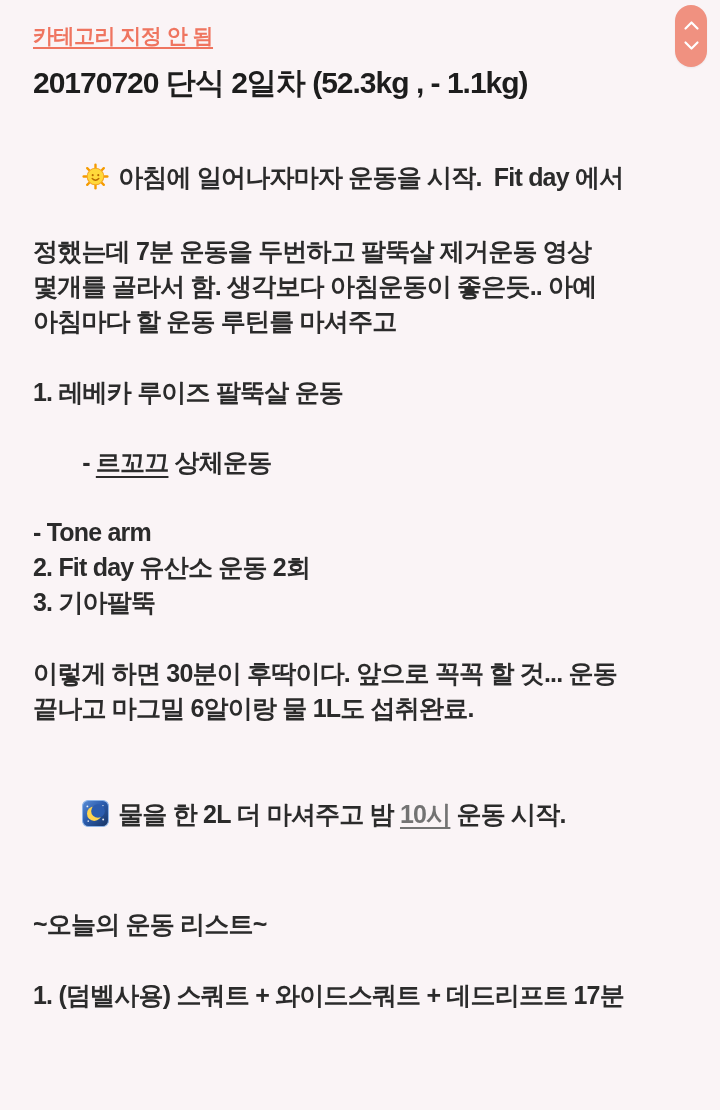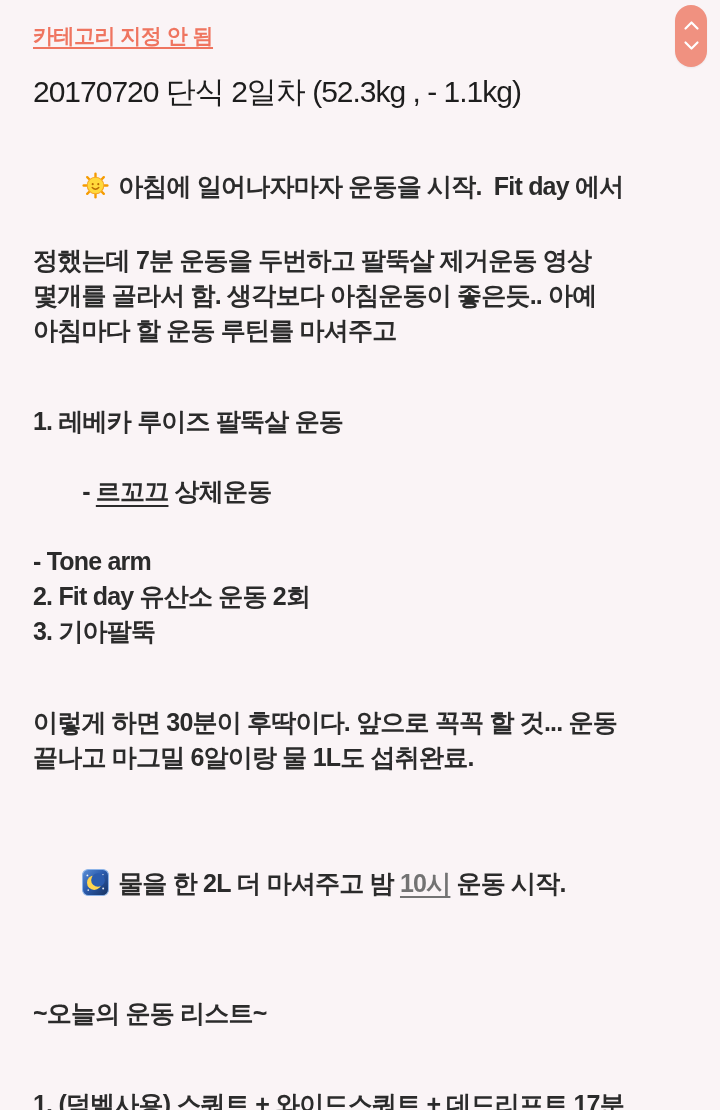--- a/index.html
+++ b/index.html
@@ -16,33 +16,33 @@
     display:inline-block;
     font-size:21px;font-weight:700;
     color:#ef7560;
     text-decoration:underline;
     text-decoration-thickness:2px;
     text-underline-offset:4px;
     letter-spacing:-0.5px;
     cursor:pointer;
   }
   .post-title{
-    margin-top:22px;
-    font-size:30px;font-weight:400;
+    margin-top:13px;
+    font-size:30px;font-weight:700;
     color:#1d1d1d;
     letter-spacing:-1px;
     white-space:pre-wrap;
   }
   .content{
     margin-top:21px;
     font-size:25px;
     line-height:35px;
     letter-spacing:-0.8px;
   }
-  .block{margin-top:56px;}
+  .block{margin-top:36px;}
   .block.first{margin-top:0;}
   .line, .line span{white-space:pre-wrap;font-weight:bold;}
   .ul{
     text-decoration:underline;
     text-underline-offset:5px;
     text-decoration-thickness:1.5px;
   }
   .time-link{
     color:#737373;
     text-decoration:underline;

